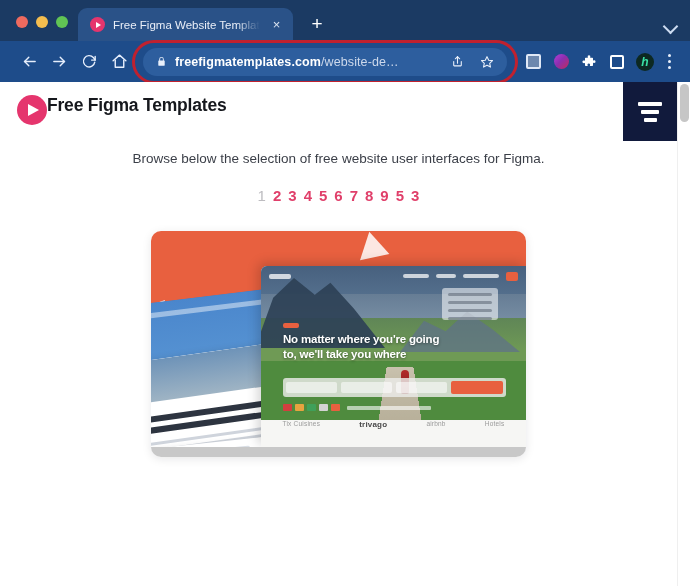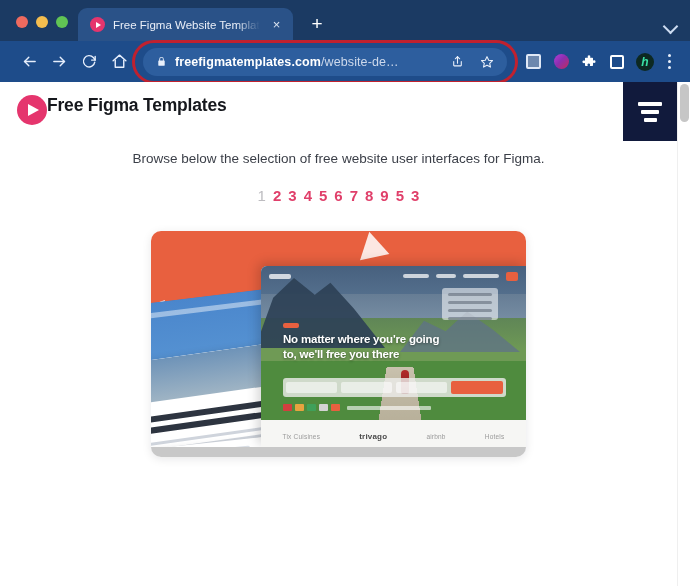--- a/index.html
+++ b/index.html
@@ -516,22 +516,22 @@
   .mm-badges .x1 { background: #d33f3f; }
   .mm-badges .x2 { background: #e8a33f; }
   .mm-badges .x3 { background: #3fa05a; }
   .mm-badges .x4 { background: #d3d3d3; }
   .mm-badges .x5 { background: #e8603f; }
   .mm-badges .txt { width: 84px; height: 4px; background: rgba(255,255,255,.6); margin-left: 4px; }
 
   .mm-logos {
     height: 33px;
     background: #f6f6f4;
-    display: flex; align-items: center; justify-content: space-around;
-    padding: 12px 12px;
+    display: flex; align-items: flex-start; justify-content: space-around;
+    padding: 0 12px;
     gap: 20px;
   }
   .mm-logos .lg { font-size: 8px; color: #4a4a4a; font-weight: bold; letter-spacing: .2px; }
   .mm-logos .lg.grey { color: #9a9a9a; font-weight: normal; font-size: 6.5px; text-align: center; line-height: 1.2; }
 
   .card-footer {
     height: 10px;
     background: #c8c8c8;
   }
 
@@ -744,21 +744,21 @@
                 </span>
               </div>
               <div class="mm-dropdown">
                   <i></i>
                   <i></i>
                   <i></i>
                   <i></i>
                 </div>
 
               <span class="mm-eyebrow"></span>
-              <div class="mm-headline">No matter where you're going to, we'll free you there</div>
+              <div class="mm-headline">No matter where you're going to, we'll take you where</div>
 
               <div class="mm-searchbar">
                 <span class="mm-field"></span>
                   <span class="mm-field"></span>
                   <span class="mm-field"></span>
                 <span class="mm-searchbtn"></span>
               </div>
 
               <div class="mm-badges">
                 <span class="x1"></span>

